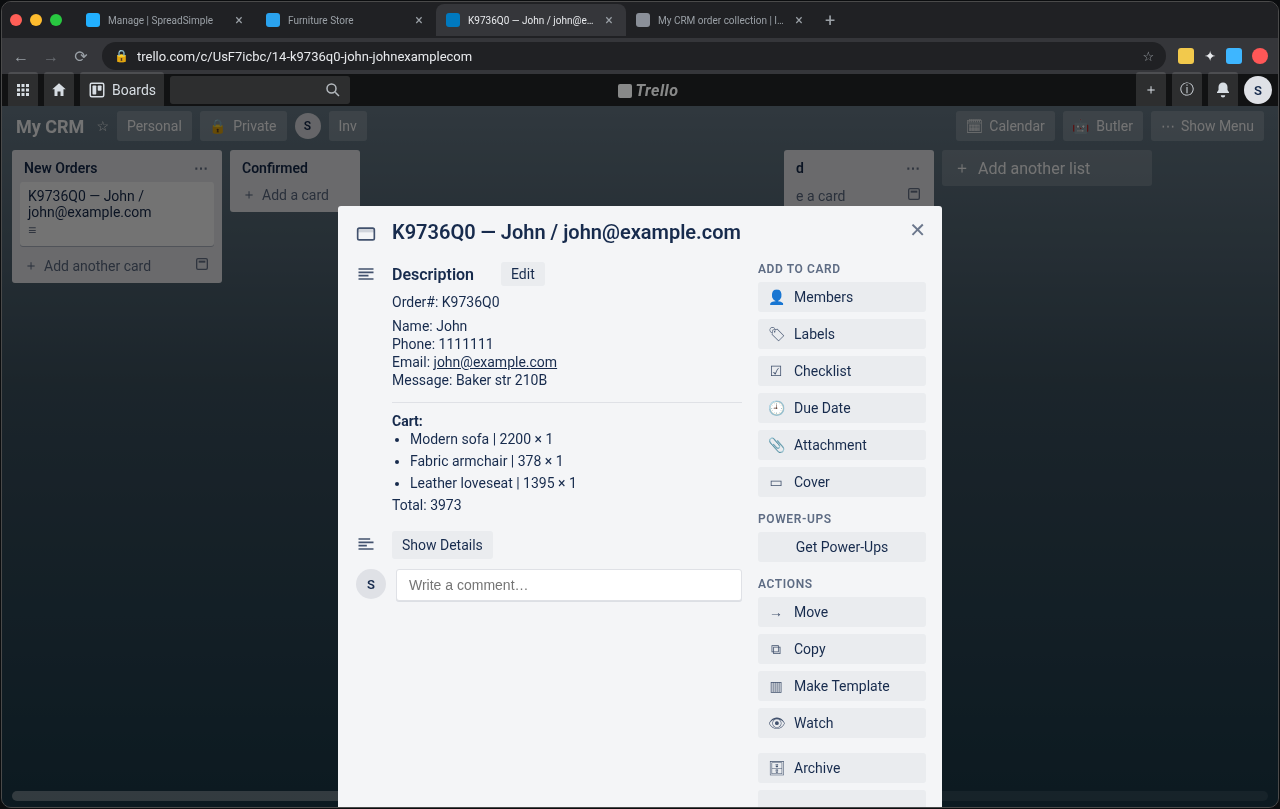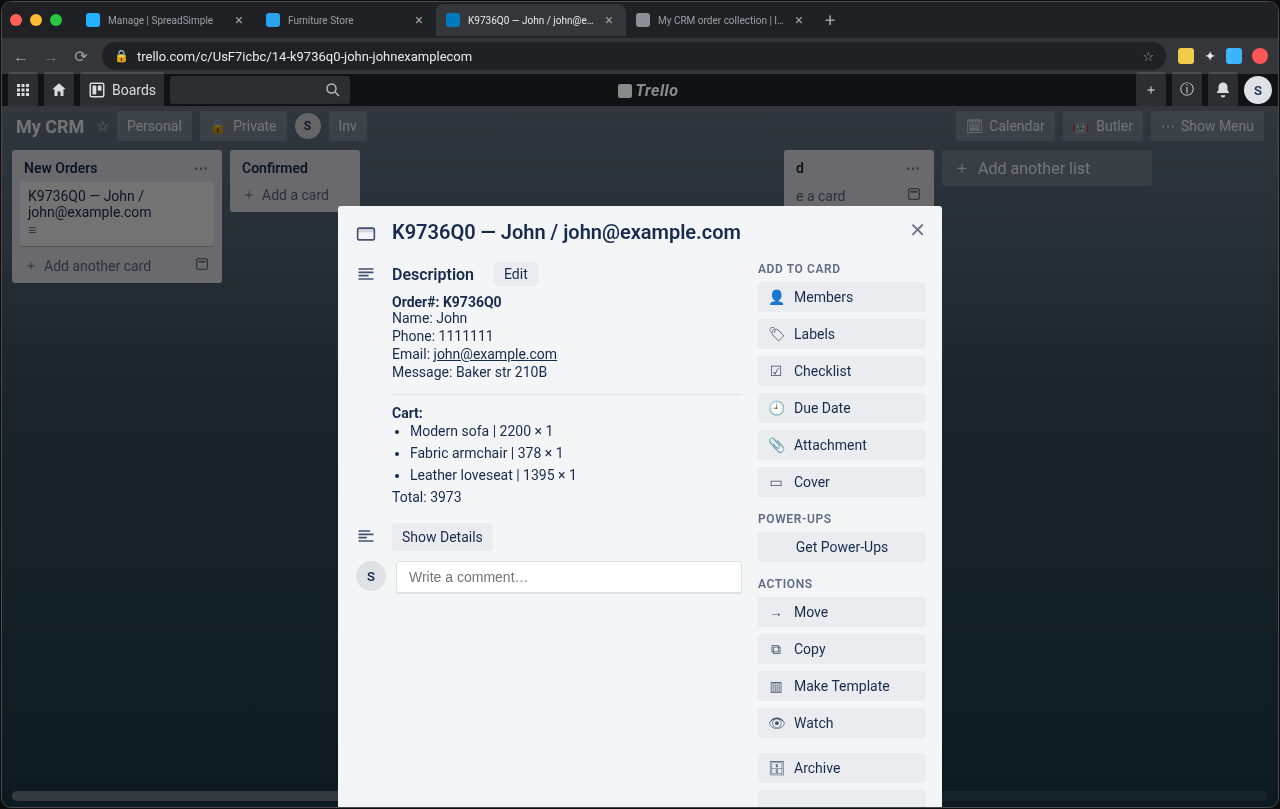--- a/index.html
+++ b/index.html
@@ -77,25 +77,25 @@
   .mh-title { font-size:20px; font-weight:600; }
   .mh-sub { font-size:14px; color:#5e6c84; margin-top:2px; }
   .mh-sub a { color:#5e6c84; text-decoration: underline; }
 
   .mbody { display:flex; gap:16px; margin-top:14px; }
   .main { flex:1; }
   .side { width: 168px; }
 
   .sec { display:flex; gap:14px; align-items:flex-start; margin-bottom:6px; }
   .sec-icon { width:22px; color:#42526e; margin-top:2px; }
-  .sec-h { display:flex; align-items:center; gap:20px; }
+  .sec-h { display:flex; align-items:center; gap:27px; }
   .sec-title { font-size:16px; font-weight:600; }
   .edit-btn { background:#eaecef; border-radius:3px; padding:4px 10px; font-size:14px; color:#172b4d; }
   .desc-body { margin-left:36px; font-size:14px; color:#172b4d; }
-  .desc-body .order { font-weight:700; margin-bottom:0; }
+  .desc-body .order { font-weight:400; margin-bottom:8px; }
   .desc-body p { margin-bottom:2px; }
   .desc-body a { color:#172b4d; text-decoration: underline; }
   .hr { border:none; border-top:1px solid #dfe1e6; margin:14px 0 10px; }
   .cart-h { font-weight:700; margin-bottom:6px; }
   .cart-list { margin-left:18px; }
   .cart-list li { margin-bottom:6px; font-size:14px; }
   .total { margin-top:6px; }
 
   .activity-row { display:flex; gap:14px; align-items:center; margin-top:18px; }
   .activity-row .sec-title { flex:1; }

